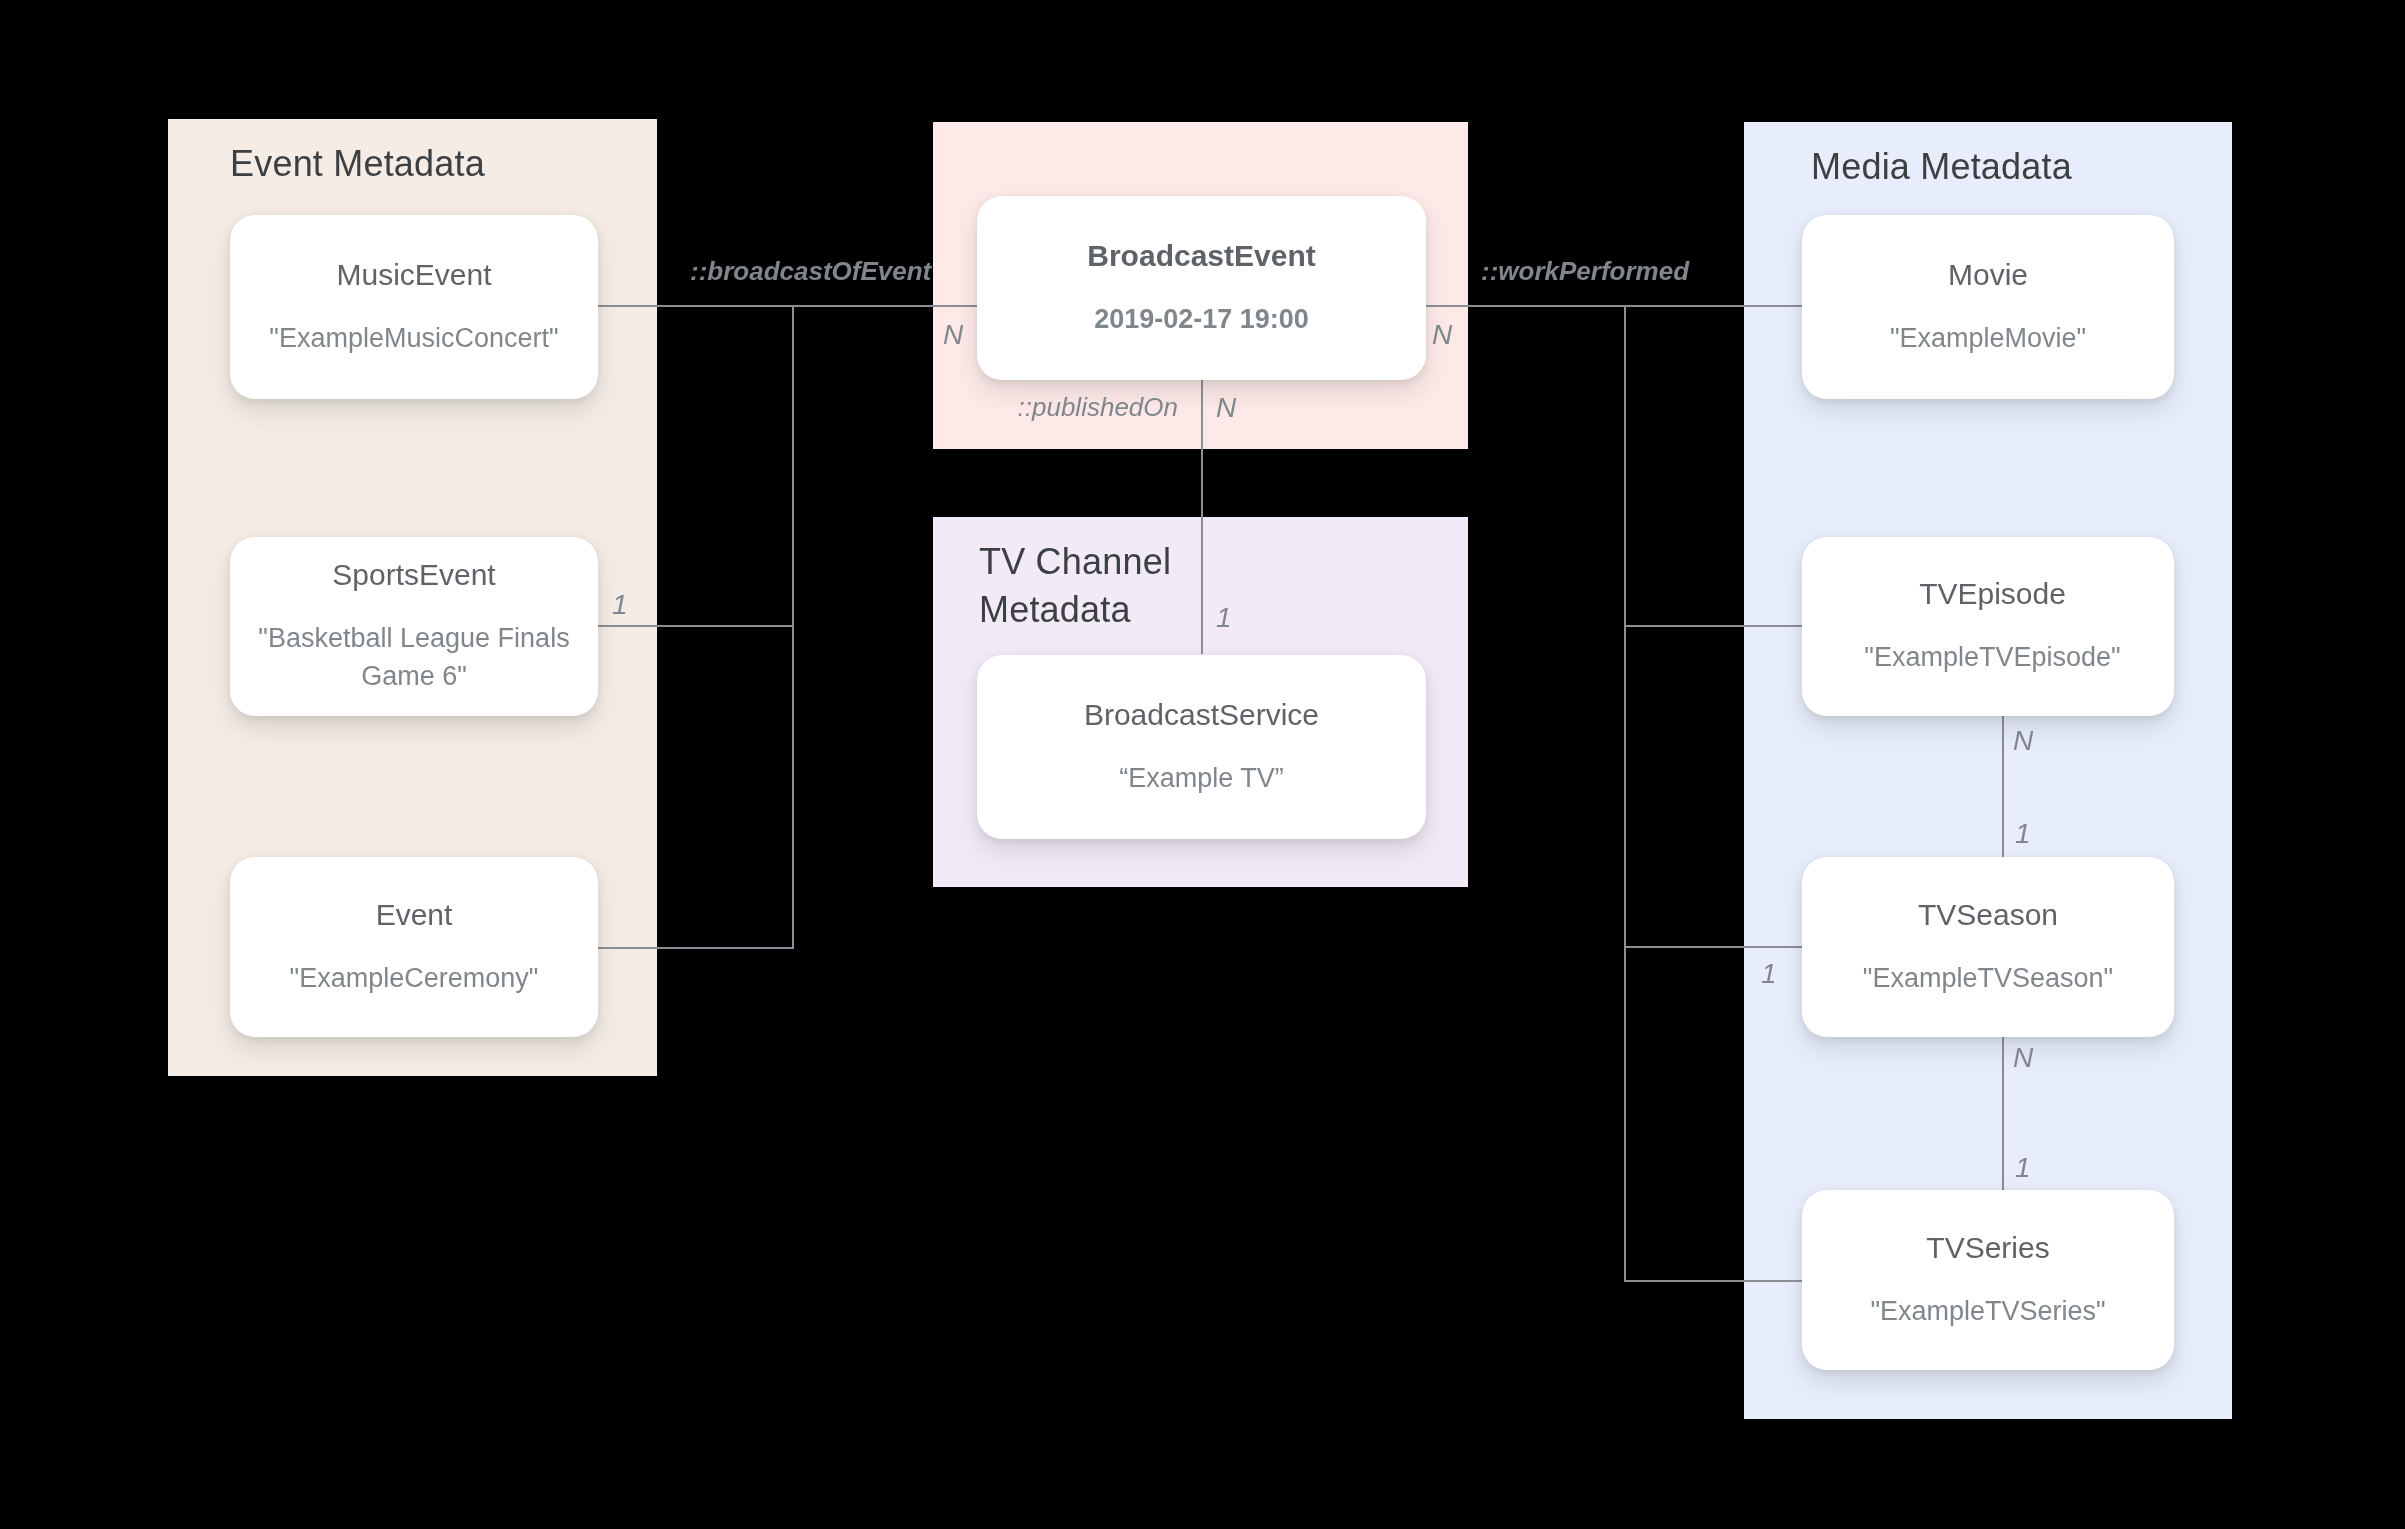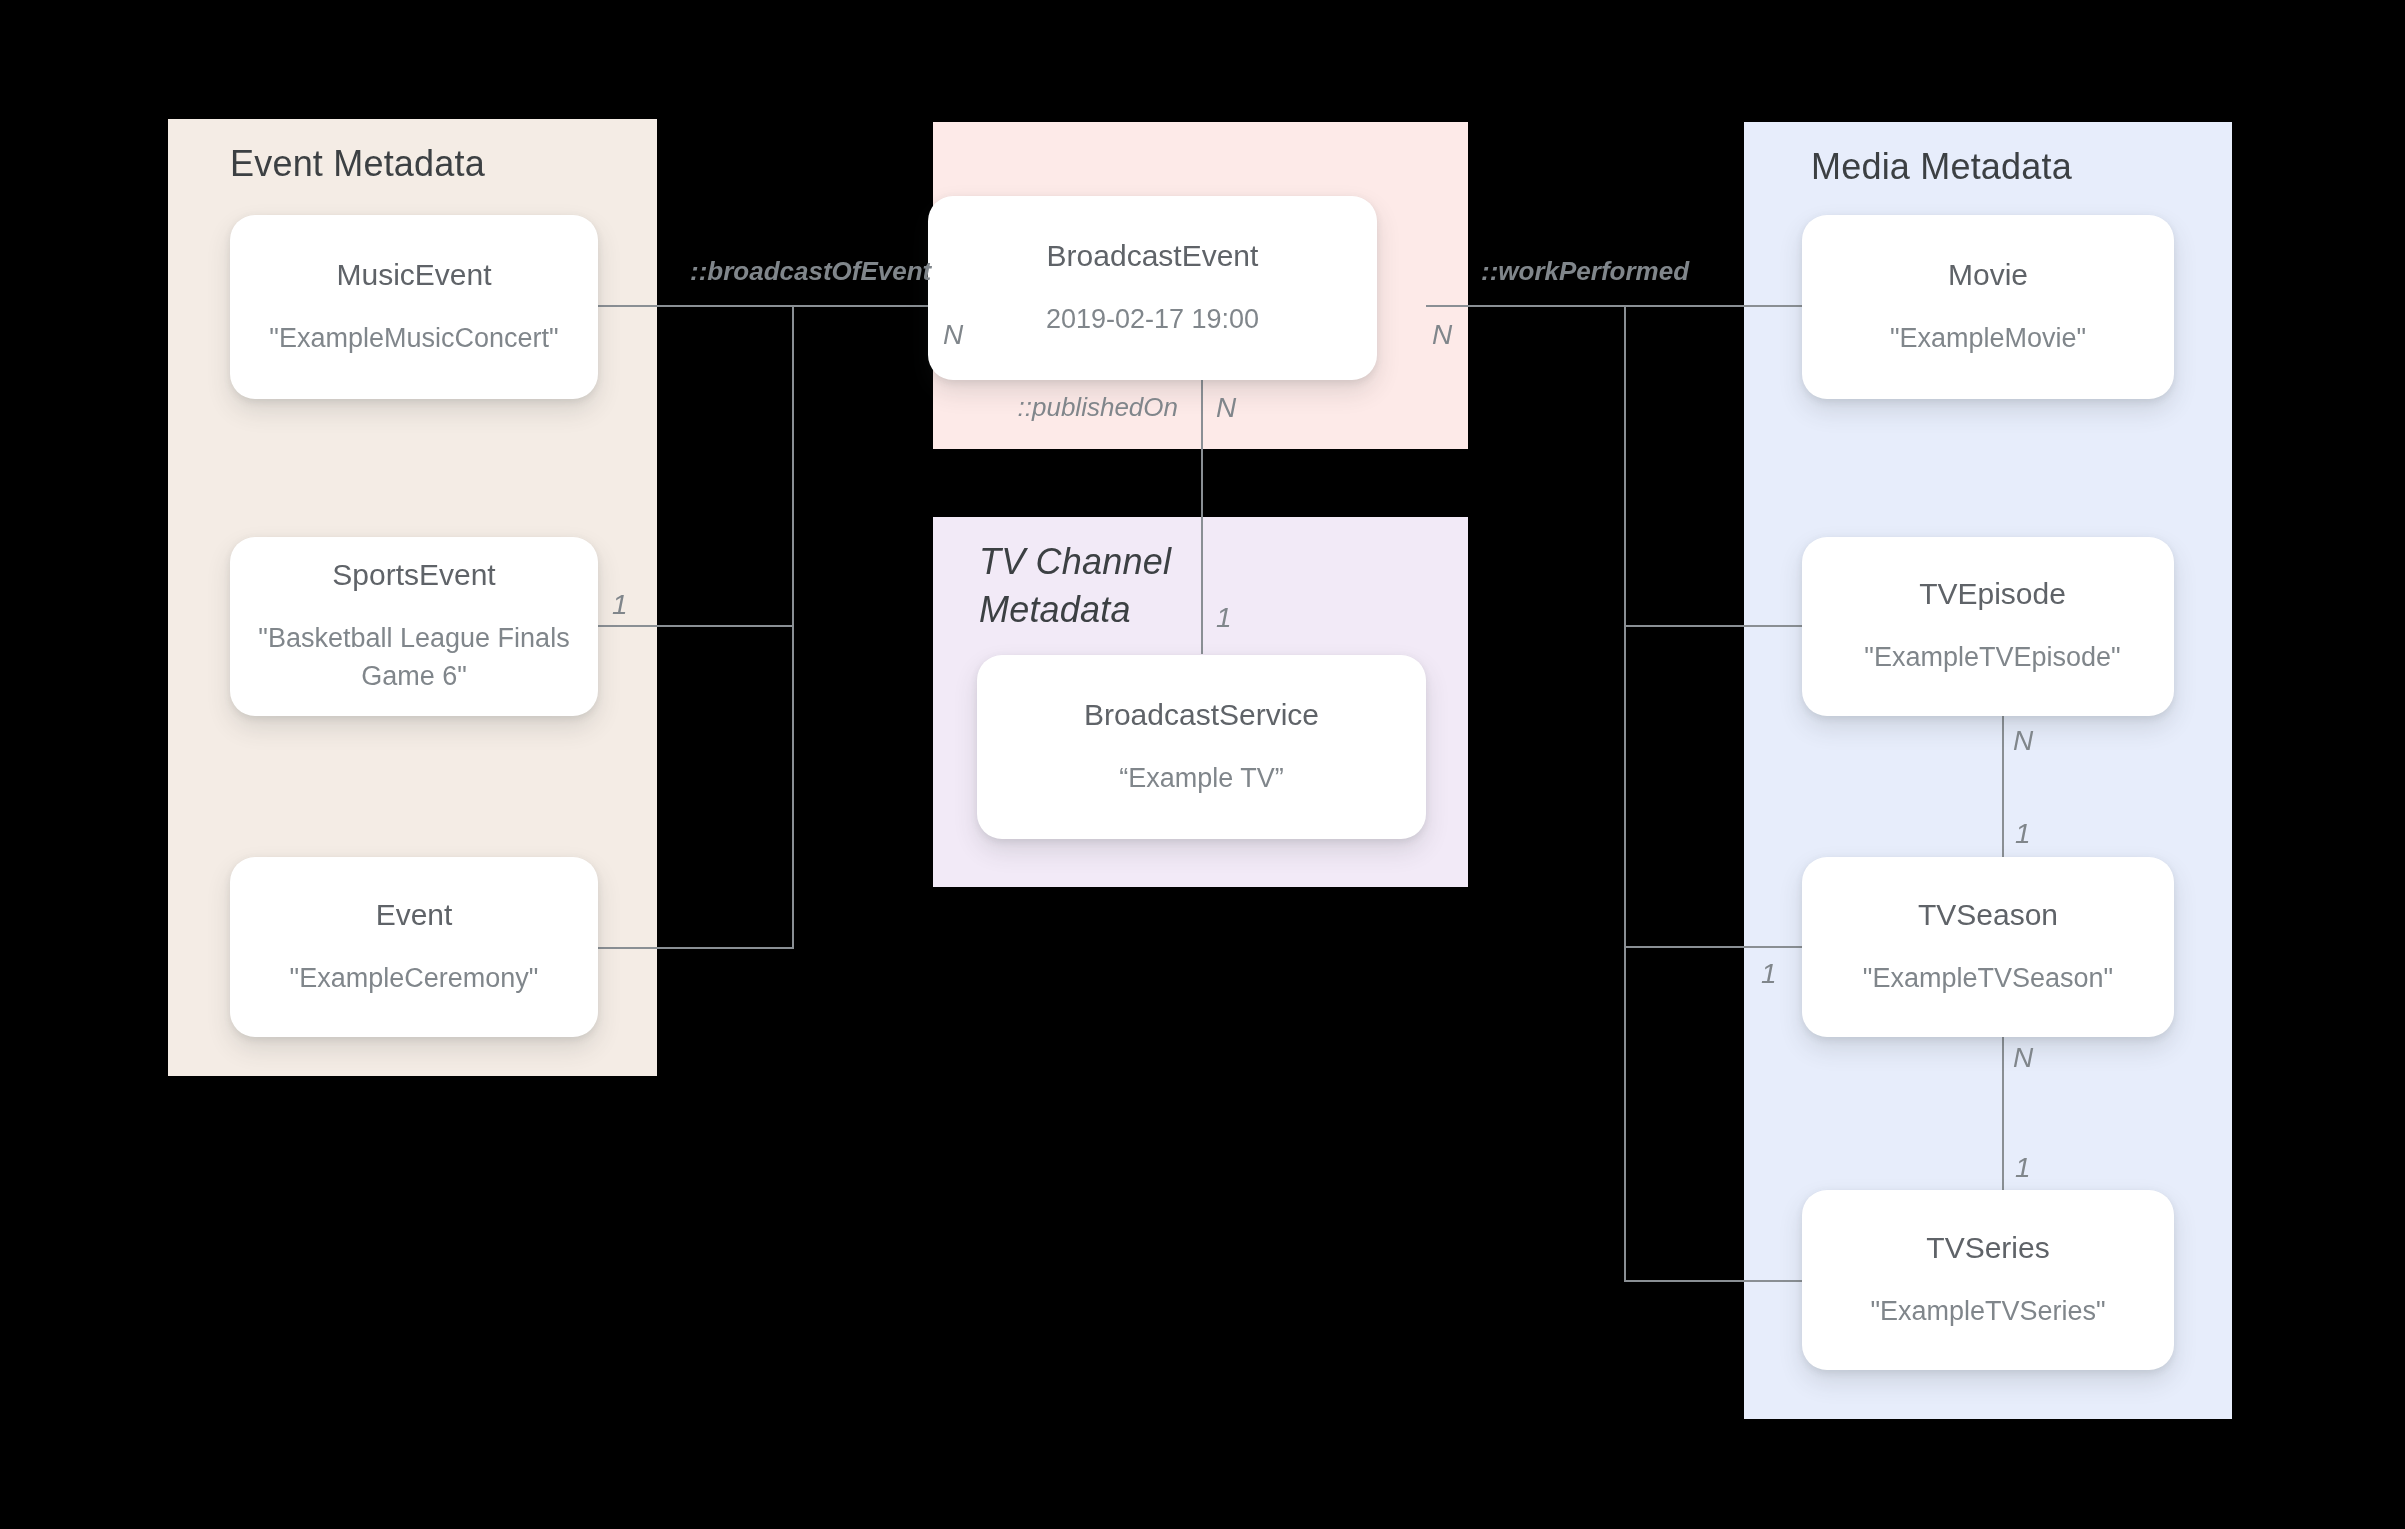--- a/index.html
+++ b/index.html
@@ -29,40 +29,40 @@
   #panel-media{left:1744px;top:122px;width:488px;height:1297px;background:var(--c-media-panel);}
 
   .panel-title{
     position:absolute;
     font-size:36px;line-height:48px;
     color:var(--c-title-text);
     letter-spacing:0.2px;
     white-space:pre-line;
   }
   #title-event{left:62px;top:21px;}
-  #title-tv-channel{left:46px;top:21px;font-style:italic;}
+  #title-tv-channel{left:46px;top:21px;}
   #title-media{left:67px;top:21px;}
 
   .line{position:absolute;background:var(--c-line);}
 
   .card{
     position:absolute;
     background:var(--c-card);
     border-radius:25px;
     box-shadow:0 11.5px 25px rgba(60,64,67,0.14),0 2.9px 7.6px rgba(60,64,67,0.10);
     display:flex;flex-direction:column;align-items:center;justify-content:center;
     gap:27px;text-align:center;padding:0 27px;box-sizing:border-box;
   }
   .card-title{font-size:30px;color:var(--c-card-title-text);}
   .card-value{font-size:27px;color:var(--c-card-value-text);line-height:38px;}
 
   #card-music-event{left:230px;top:215px;width:368px;height:184px;}
   #card-sports-event{left:230px;top:537px;width:368px;height:179px;}
   #card-event{left:230px;top:857px;width:368px;height:180px;}
-  #card-broadcast-event{left:928px;top:196px;width:449px;height:184px;}
+  #card-broadcast-event{left:977px;top:196px;width:449px;height:184px;font-weight:bold;}
   #card-broadcast-service{left:977px;top:655px;width:449px;height:184px;}
   #card-movie{left:1802px;top:215px;width:372px;height:184px;}
   #card-tv-episode{left:1802px;top:537px;width:372px;height:179px;padding-left:36px;}
   #card-tv-season{left:1802px;top:857px;width:372px;height:180px;}
   #card-tv-series{left:1802px;top:1190px;width:372px;height:180px;}
 
   .edge-label{
     position:absolute;
     font-size:26px;font-style:italic;font-weight:bold;
     color:var(--c-label-text);

